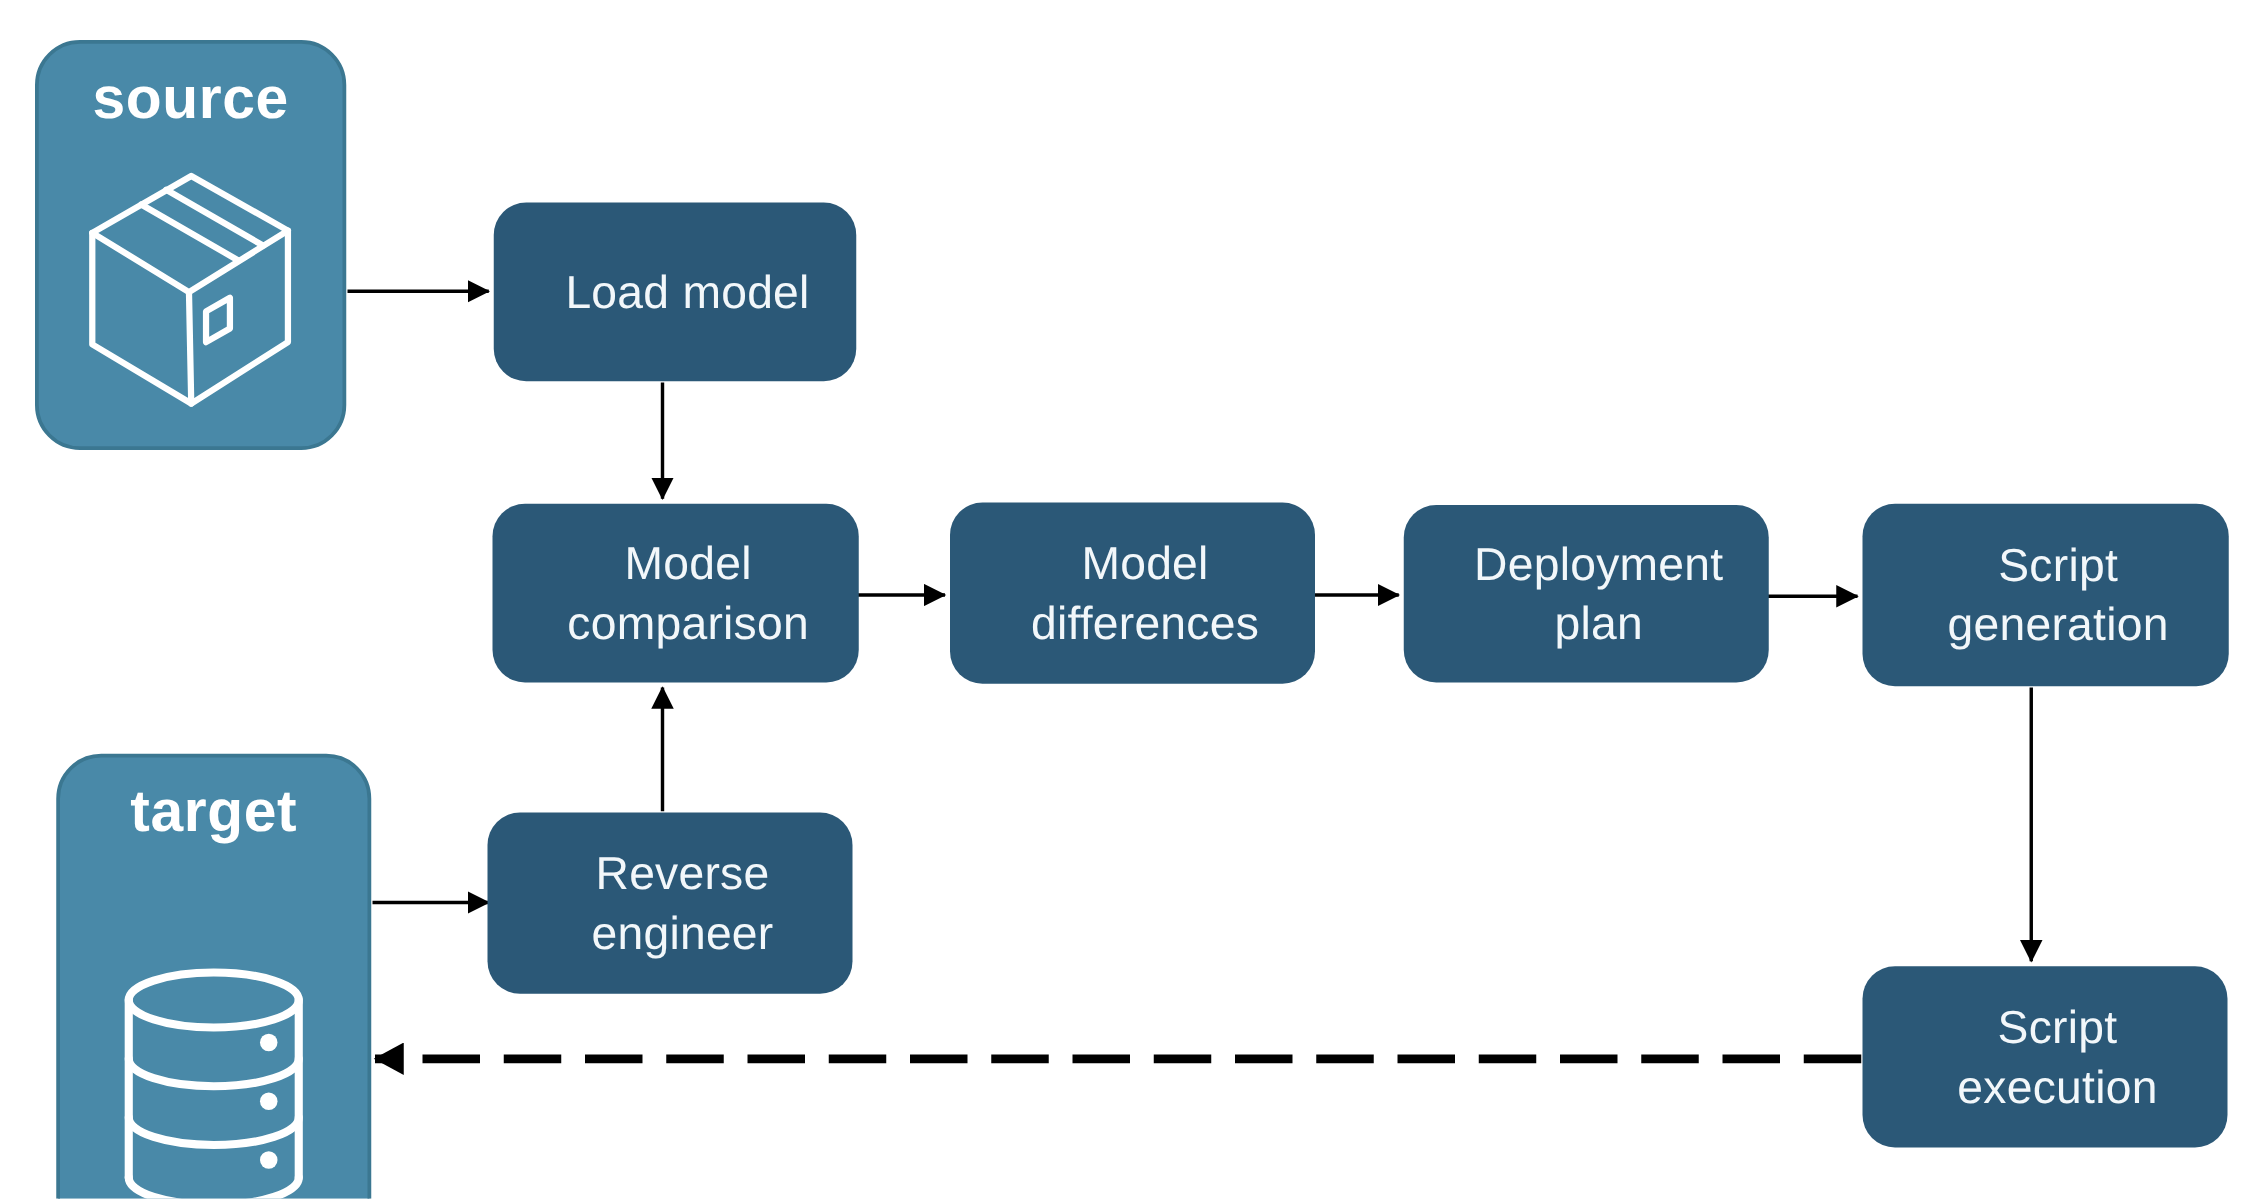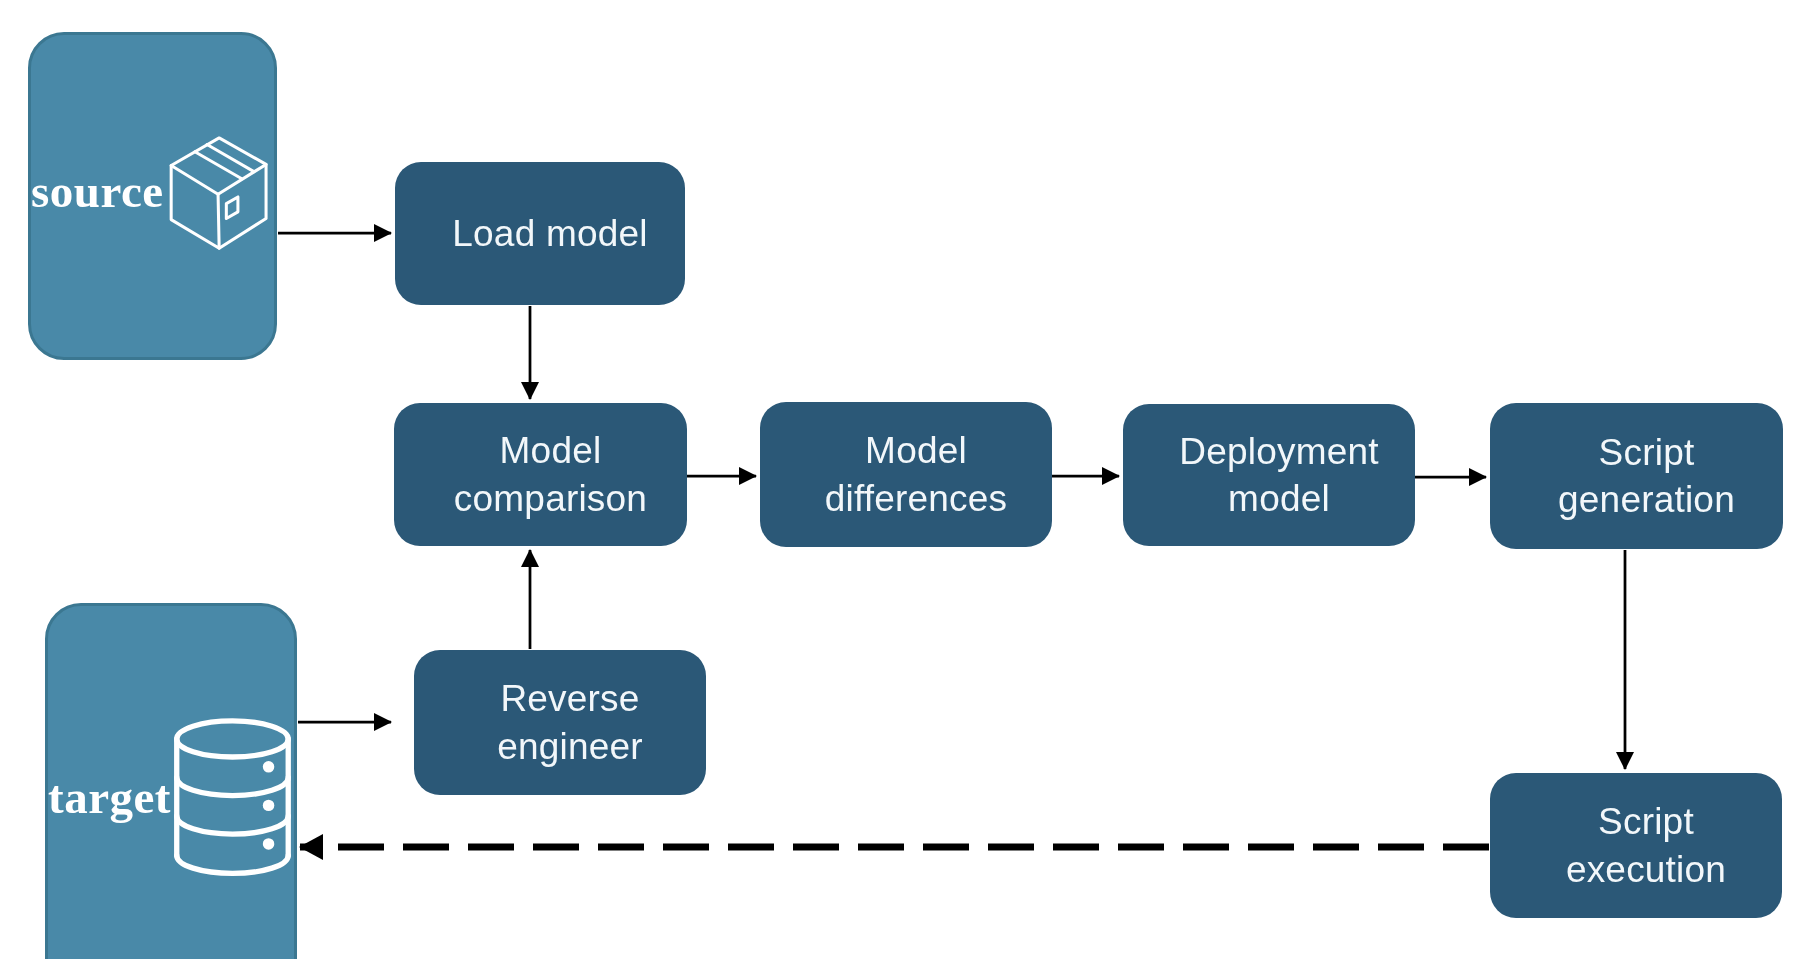--- a/index.html
+++ b/index.html
@@ -40,41 +40,41 @@
     letter-spacing: 0.2px;
     padding-left: 20px;
   }
   .container-box {
     position: absolute;
     background: var(--teal-fill, #4989a8);
     border: 3px solid var(--teal-border, #3b7791);
     border-radius: 36px;
     box-sizing: border-box;
     display: flex;
+    flex-direction: column;
     align-items: center;
     justify-content: space-between;
     padding: 18px 0 26px 0;
-    font-family: Liberation Serif, serif;
   }
   .container-title {
     color: var(--title-text, #ffffff);
     font-size: 47px;
     font-weight: bold;
     letter-spacing: 0.5px;
     line-height: 1.05;
   }
   .icon-svg { display: block; }
 
   
   .n-load        { left: 395px;  top: 162px; width: 270px; height: 143px; }
   .n-comparison  { left: 394px;  top: 403px; width: 273px; height: 143px; }
   .n-differences { left: 760px;  top: 402px; width: 272px; height: 145px; }
   .n-deployment  { left: 1123px; top: 404px; width: 272px; height: 142px; }
   .n-generation  { left: 1490px; top: 403px; width: 273px; height: 146px; }
-  .n-reverse     { left: 414px;  top: 650px; width: 272px; height: 145px; }
+  .n-reverse     { left: 390px;  top: 650px; width: 272px; height: 145px; }
   .n-execution   { left: 1490px; top: 773px; width: 272px; height: 145px; }
   .c-source      { left: 28px;   top: 32px;  width: 249px; height: 328px; }
   .c-target      { left: 45px;   top: 603px; width: 252px; height: 398px; }
 </style>
 </head>
 <body>
 
 <div class="canvas">
 
   <svg class="edges-layer" width="1800" height="959" viewBox="0 0 1800 959" xmlns="http://www.w3.org/2000/svg">
@@ -127,21 +127,21 @@
       </g>
     </svg>
   </div>
 
   <div class="node n-load"><span>Load model</span></div>
   <div class="node n-comparison"><span>Model
 comparison</span></div>
   <div class="node n-differences"><span>Model
 differences</span></div>
   <div class="node n-deployment"><span>Deployment
-model</span></div>
+plan</span></div>
   <div class="node n-generation"><span>Script
 generation</span></div>
   <div class="node n-reverse"><span>Reverse
 engineer</span></div>
   <div class="node n-execution"><span>Script
 execution</span></div>
 
 </div>
 
 </body></html>

